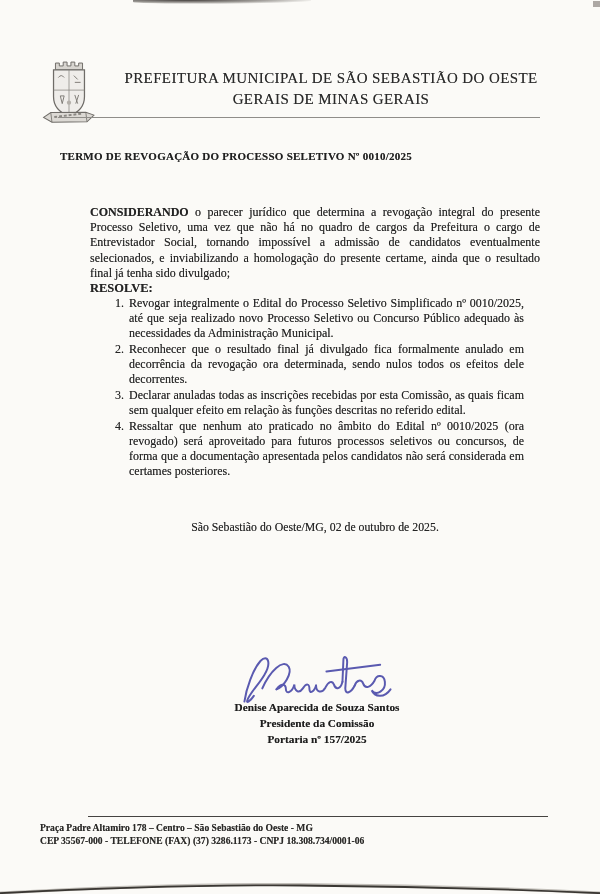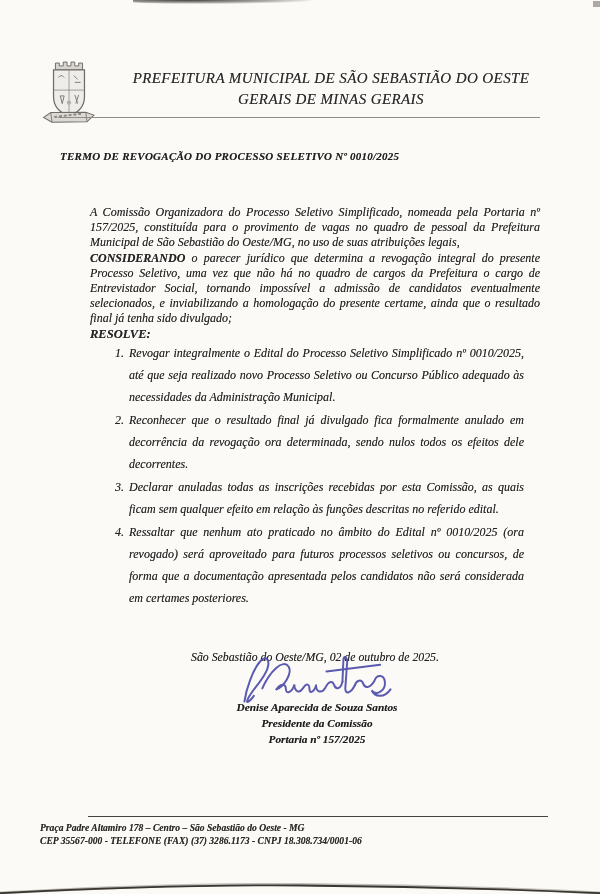--- a/index.html
+++ b/index.html
@@ -4,21 +4,21 @@
 <style>
   html, body { margin: 0; padding: 0; }
   body {
     width: 600px; height: 894px;
     background: #fbfaf7;
     font-family: "Liberation Serif", serif;
     color: #242424;
     position: relative;
     overflow: hidden;
   }
-  .page { position: absolute; inset: 0; font-style: italic; }
+  .page { position: absolute; inset: 0; }
 
   
   .ink { text-shadow: 0 0 0.45px rgba(40,40,40,0.55); }
 
   
   .header { position: absolute; top: 56px; left: 40px; right: 40px; height: 70px; }
   .crest { position: absolute; left: 0; top: 2px; width: 58px; height: 70px; }
   .header-text {
     margin-left: 62px;
     text-align: center;
@@ -51,21 +51,21 @@
   .p-intro { margin-bottom: 15px; }
   .p-considerando { margin-bottom: 38px; }
   .resolve-label { font-weight: bold; font-size: 12.5px; margin-bottom: 17px; text-align: left; }
   ol.resolutions {
     margin: 0; padding: 0 0 0 37px;
   }
   ol.resolutions li {
     margin: 0 16px 1px 0;
     padding-left: 2px;
     text-align: justify;
-    line-height: 22px;
+    line-height: 15px;
   }
 
   
   .dateline {
     margin-top: 41px;
     text-align: center;
     font-size: 11.8px;
   }
 
   
@@ -136,21 +136,20 @@
     <div class="header-text ink">
       <div>PREFEITURA MUNICIPAL DE SÃO SEBASTIÃO DO OESTE</div>
       <div>GERAIS DE MINAS GERAIS</div>
     </div>
   </div>
   <div class="header-rule"></div>
 
   <div class="doc-title ink">TERMO DE REVOGAÇÃO DO PROCESSO SELETIVO Nº 0010/2025</div>
 
   <div class="doc-body ink">
-    <p class="p-intro">A Comissão Organizadora do Processo Seletivo Simplificado, nomeada pela Portaria nº 157/2025, constituída para o provimento de vagas no quadro de pessoal da Prefeitura Municipal de São Sebastião do Oeste/MG, no uso de suas atribuições legais,</p>
     <p class="p-considerando"><b>CONSIDERANDO</b><span> o parecer jurídico que determina a revogação integral do presente Processo Seletivo, uma vez que não há no quadro de cargos da Prefeitura o cargo de Entrevistador Social, tornando impossível a admissão de candidatos eventualmente selecionados, e inviabilizando a homologação do presente certame, ainda que o resultado final já tenha sido divulgado;</span></p>
     <p class="resolve-label">RESOLVE:</p>
     <ol class="resolutions">
       <li>Revogar integralmente o Edital do Processo Seletivo Simplificado nº 0010/2025, até que seja realizado novo Processo Seletivo ou Concurso Público adequado às necessidades da Administração Municipal.</li>
       <li>Reconhecer que o resultado final já divulgado fica formalmente anulado em decorrência da revogação ora determinada, sendo nulos todos os efeitos dele decorrentes.</li>
       <li>Declarar anuladas todas as inscrições recebidas por esta Comissão, as quais ficam sem qualquer efeito em relação às funções descritas no referido edital.</li>
       <li>Ressaltar que nenhum ato praticado no âmbito do Edital nº 0010/2025 (ora revogado) será aproveitado para futuros processos seletivos ou concursos, de forma que a documentação apresentada pelos candidatos não será considerada em certames posteriores.</li>
     </ol>
     <div class="dateline">São Sebastião do Oeste/MG, 02 de outubro de 2025.</div>
   </div>

